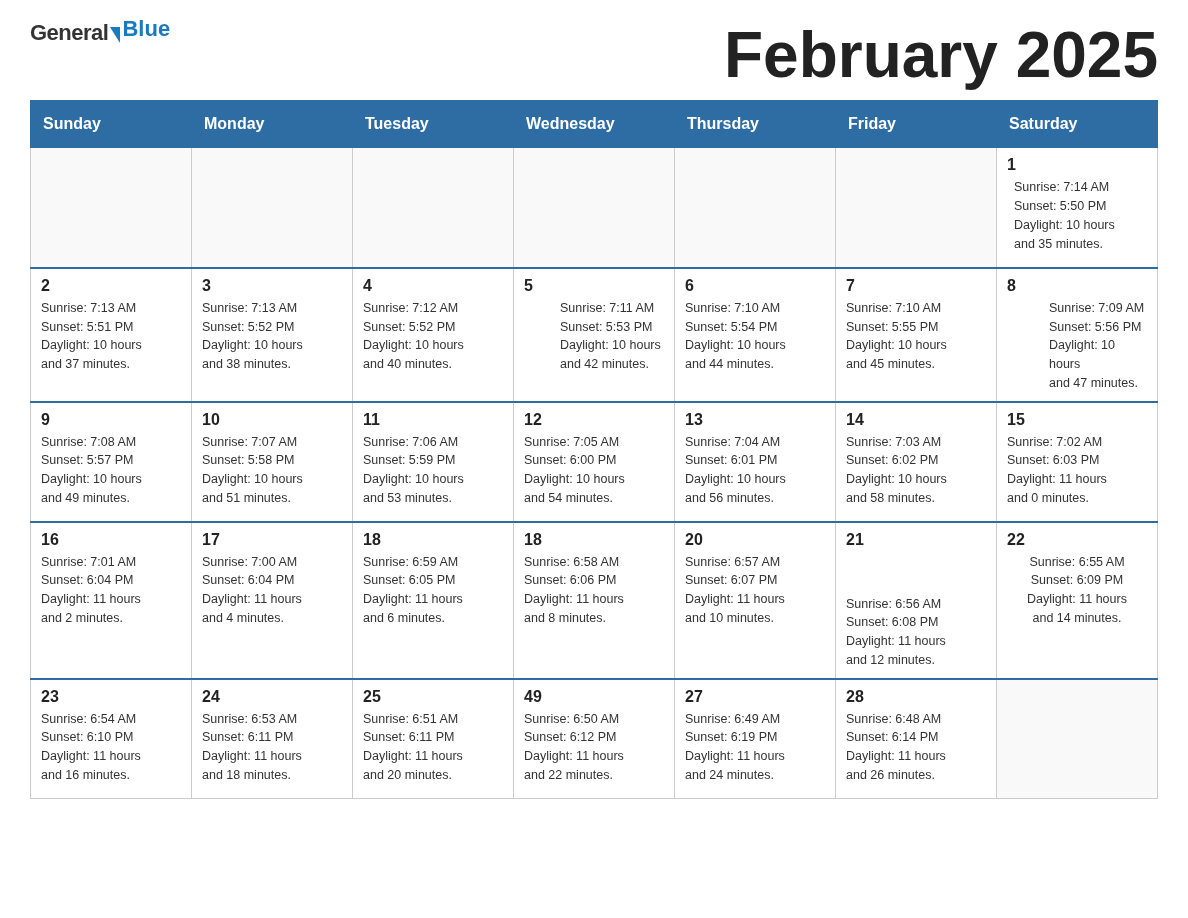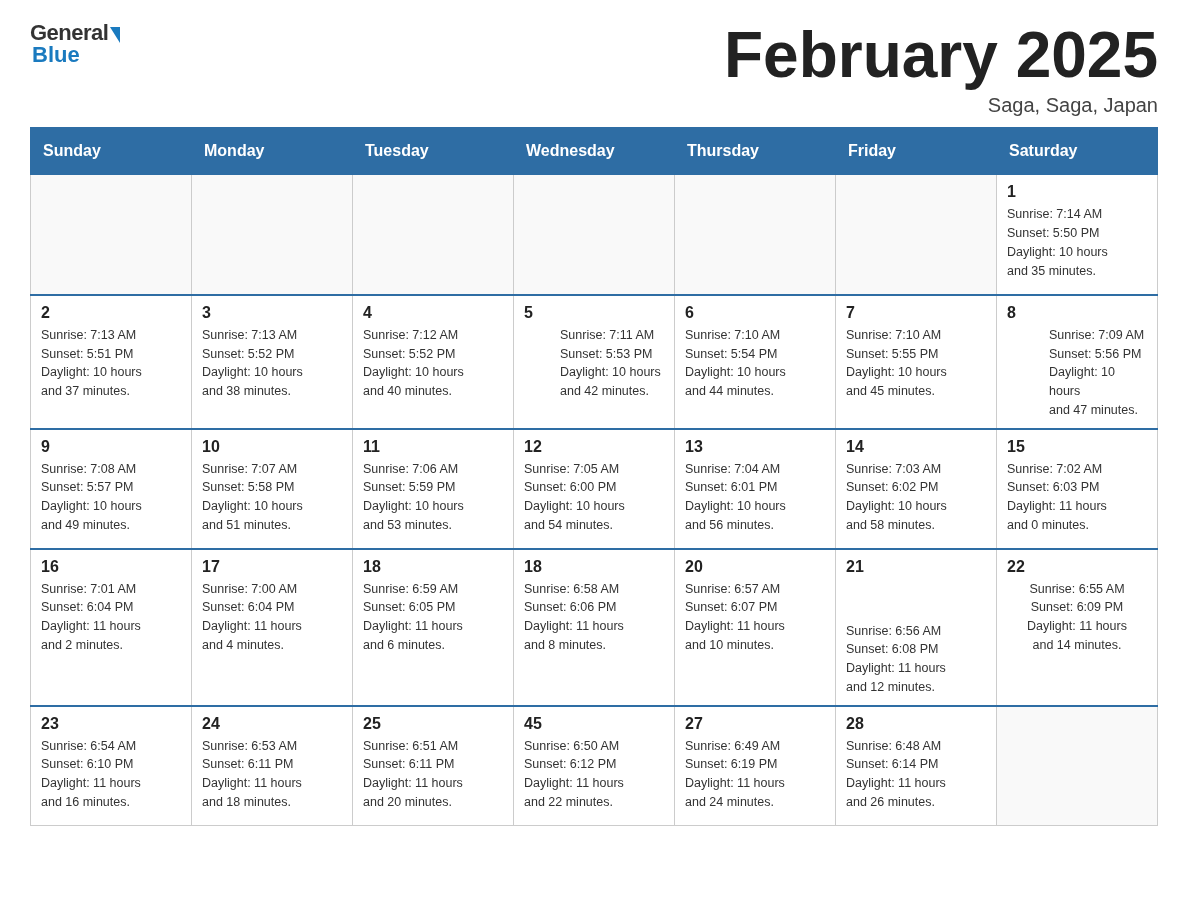--- a/index.html
+++ b/index.html
@@ -11,21 +11,21 @@
       min-height: 918px;
     }
     .header {
       display: flex;
       justify-content: space-between;
       align-items: flex-start;
       margin-bottom: 10px;
     }
     .logo {
       display: flex;
-      flex-direction: column;
+      flex-direction: row;
       align-items: flex-start;
     }
     .logo-top {
       display: flex;
       align-items: center;
     }
     .logo-general {
       font-size: 22px;
       font-weight: bold;
       color: #333;
@@ -110,21 +110,20 @@
 <div class="header">
   <div class="logo">
     <div class="logo-top">
       <span class="logo-general">General</span>
       <div class="logo-arrow"></div>
     </div>
     <span class="logo-blue">Blue</span>
   </div>
   <div class="title-section">
     <div class="main-title">February 2025</div>
-    <div class="subtitle">Saga, Saga, Japan</div>
   </div>
 </div>
 
 <table class="calendar">
   <thead>
     <tr>
     <th>Sunday</th>
         <th>Monday</th>
         <th>Tuesday</th>
         <th>Wednesday</th>
@@ -136,21 +135,21 @@
   <tbody>
   <tr>
         <td class="empty"></td>
         <td class="empty"></td>
         <td class="empty"></td>
         <td class="empty"></td>
         <td class="empty"></td>
         <td class="empty"></td>
         <td>
           <div class="day-number">1</div>
-          <div class="day-info" style="white-space: pre-line;">Sunrise: 7:14 AM
+          <div class="day-info" style="white-space: pre-line; margin-left: 7px;">Sunrise: 7:14 AM
 Sunset: 5:50 PM
 Daylight: 10 hours
 and 35 minutes.</div>
         </td>
       </tr>
       <tr>
         <td>
           <div class="day-number">2</div>
           <div class="day-info" style="white-space: pre-line;">Sunrise: 7:13 AM
 Sunset: 5:51 PM
@@ -318,21 +317,21 @@
 and 18 minutes.</div>
         </td>
         <td>
           <div class="day-number">25</div>
           <div class="day-info" style="white-space: pre-line;">Sunrise: 6:51 AM
 Sunset: 6:11 PM
 Daylight: 11 hours
 and 20 minutes.</div>
         </td>
         <td>
-          <div class="day-number">45</div>
+          <div class="day-number">49</div>
           <div class="day-info" style="white-space: pre-line;">Sunrise: 6:50 AM
 Sunset: 6:12 PM
 Daylight: 11 hours
 and 22 minutes.</div>
         </td>
         <td>
           <div class="day-number">27</div>
           <div class="day-info" style="white-space: pre-line;">Sunrise: 6:49 AM
 Sunset: 6:19 PM
 Daylight: 11 hours

